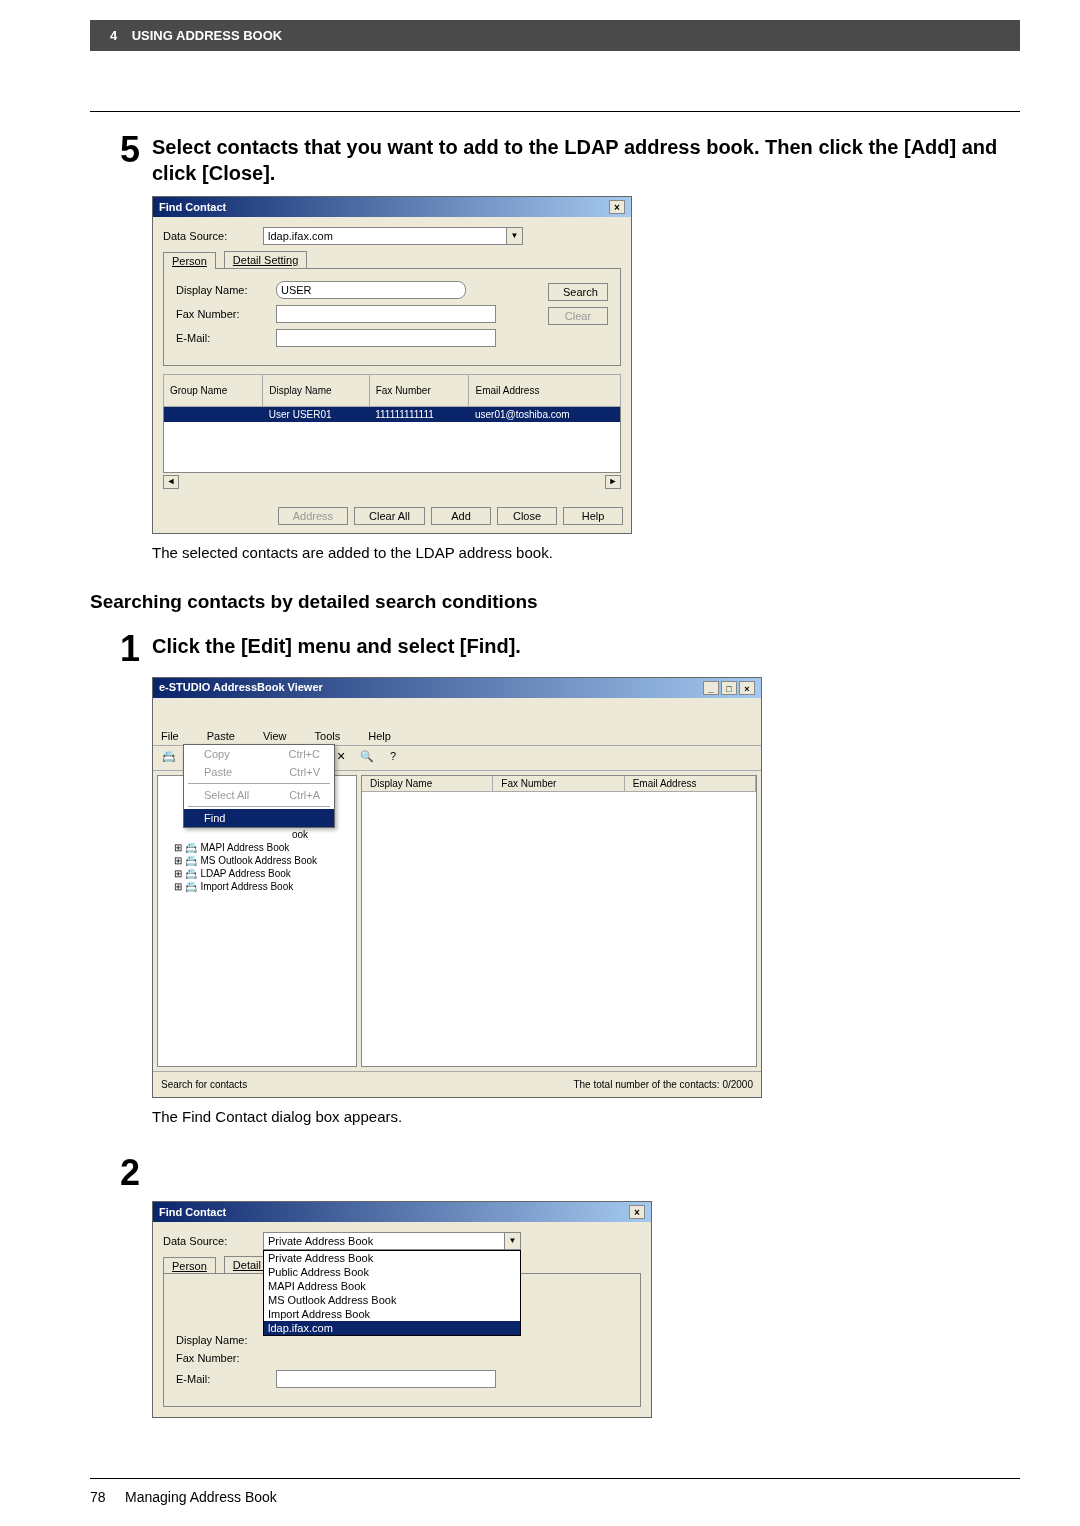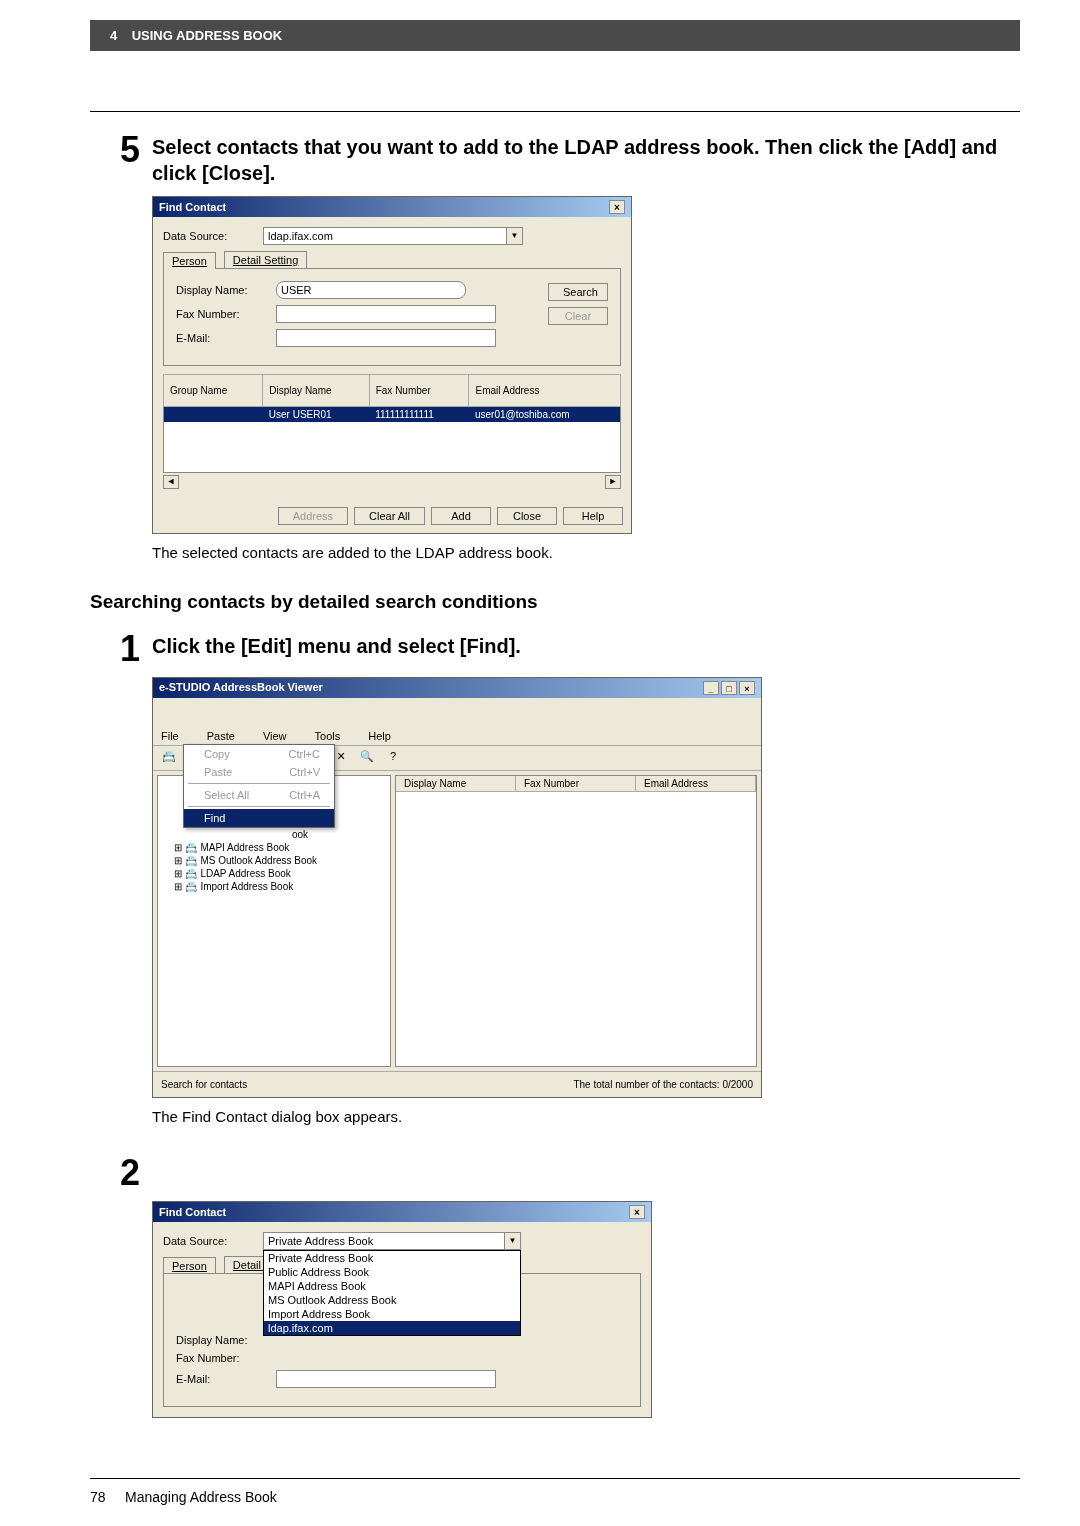--- a/index.html
+++ b/index.html
@@ -279,21 +279,21 @@
   }
   .edit-menu .sep {
     border-top: 1px solid #aaa;
     margin: 2px 4px;
   }
   .viewer-body {
     display: flex;
     height: 300px;
   }
   .tree-pane {
-    width: 234px;
+    width: 200px;
     background: #fff;
     border: 1px solid #888;
     margin: 4px;
     padding: 4px;
     font-size: 10px;
     overflow: hidden;
   }
   .tree-node {
     padding: 1px 0 1px 12px;
     white-space: nowrap;

